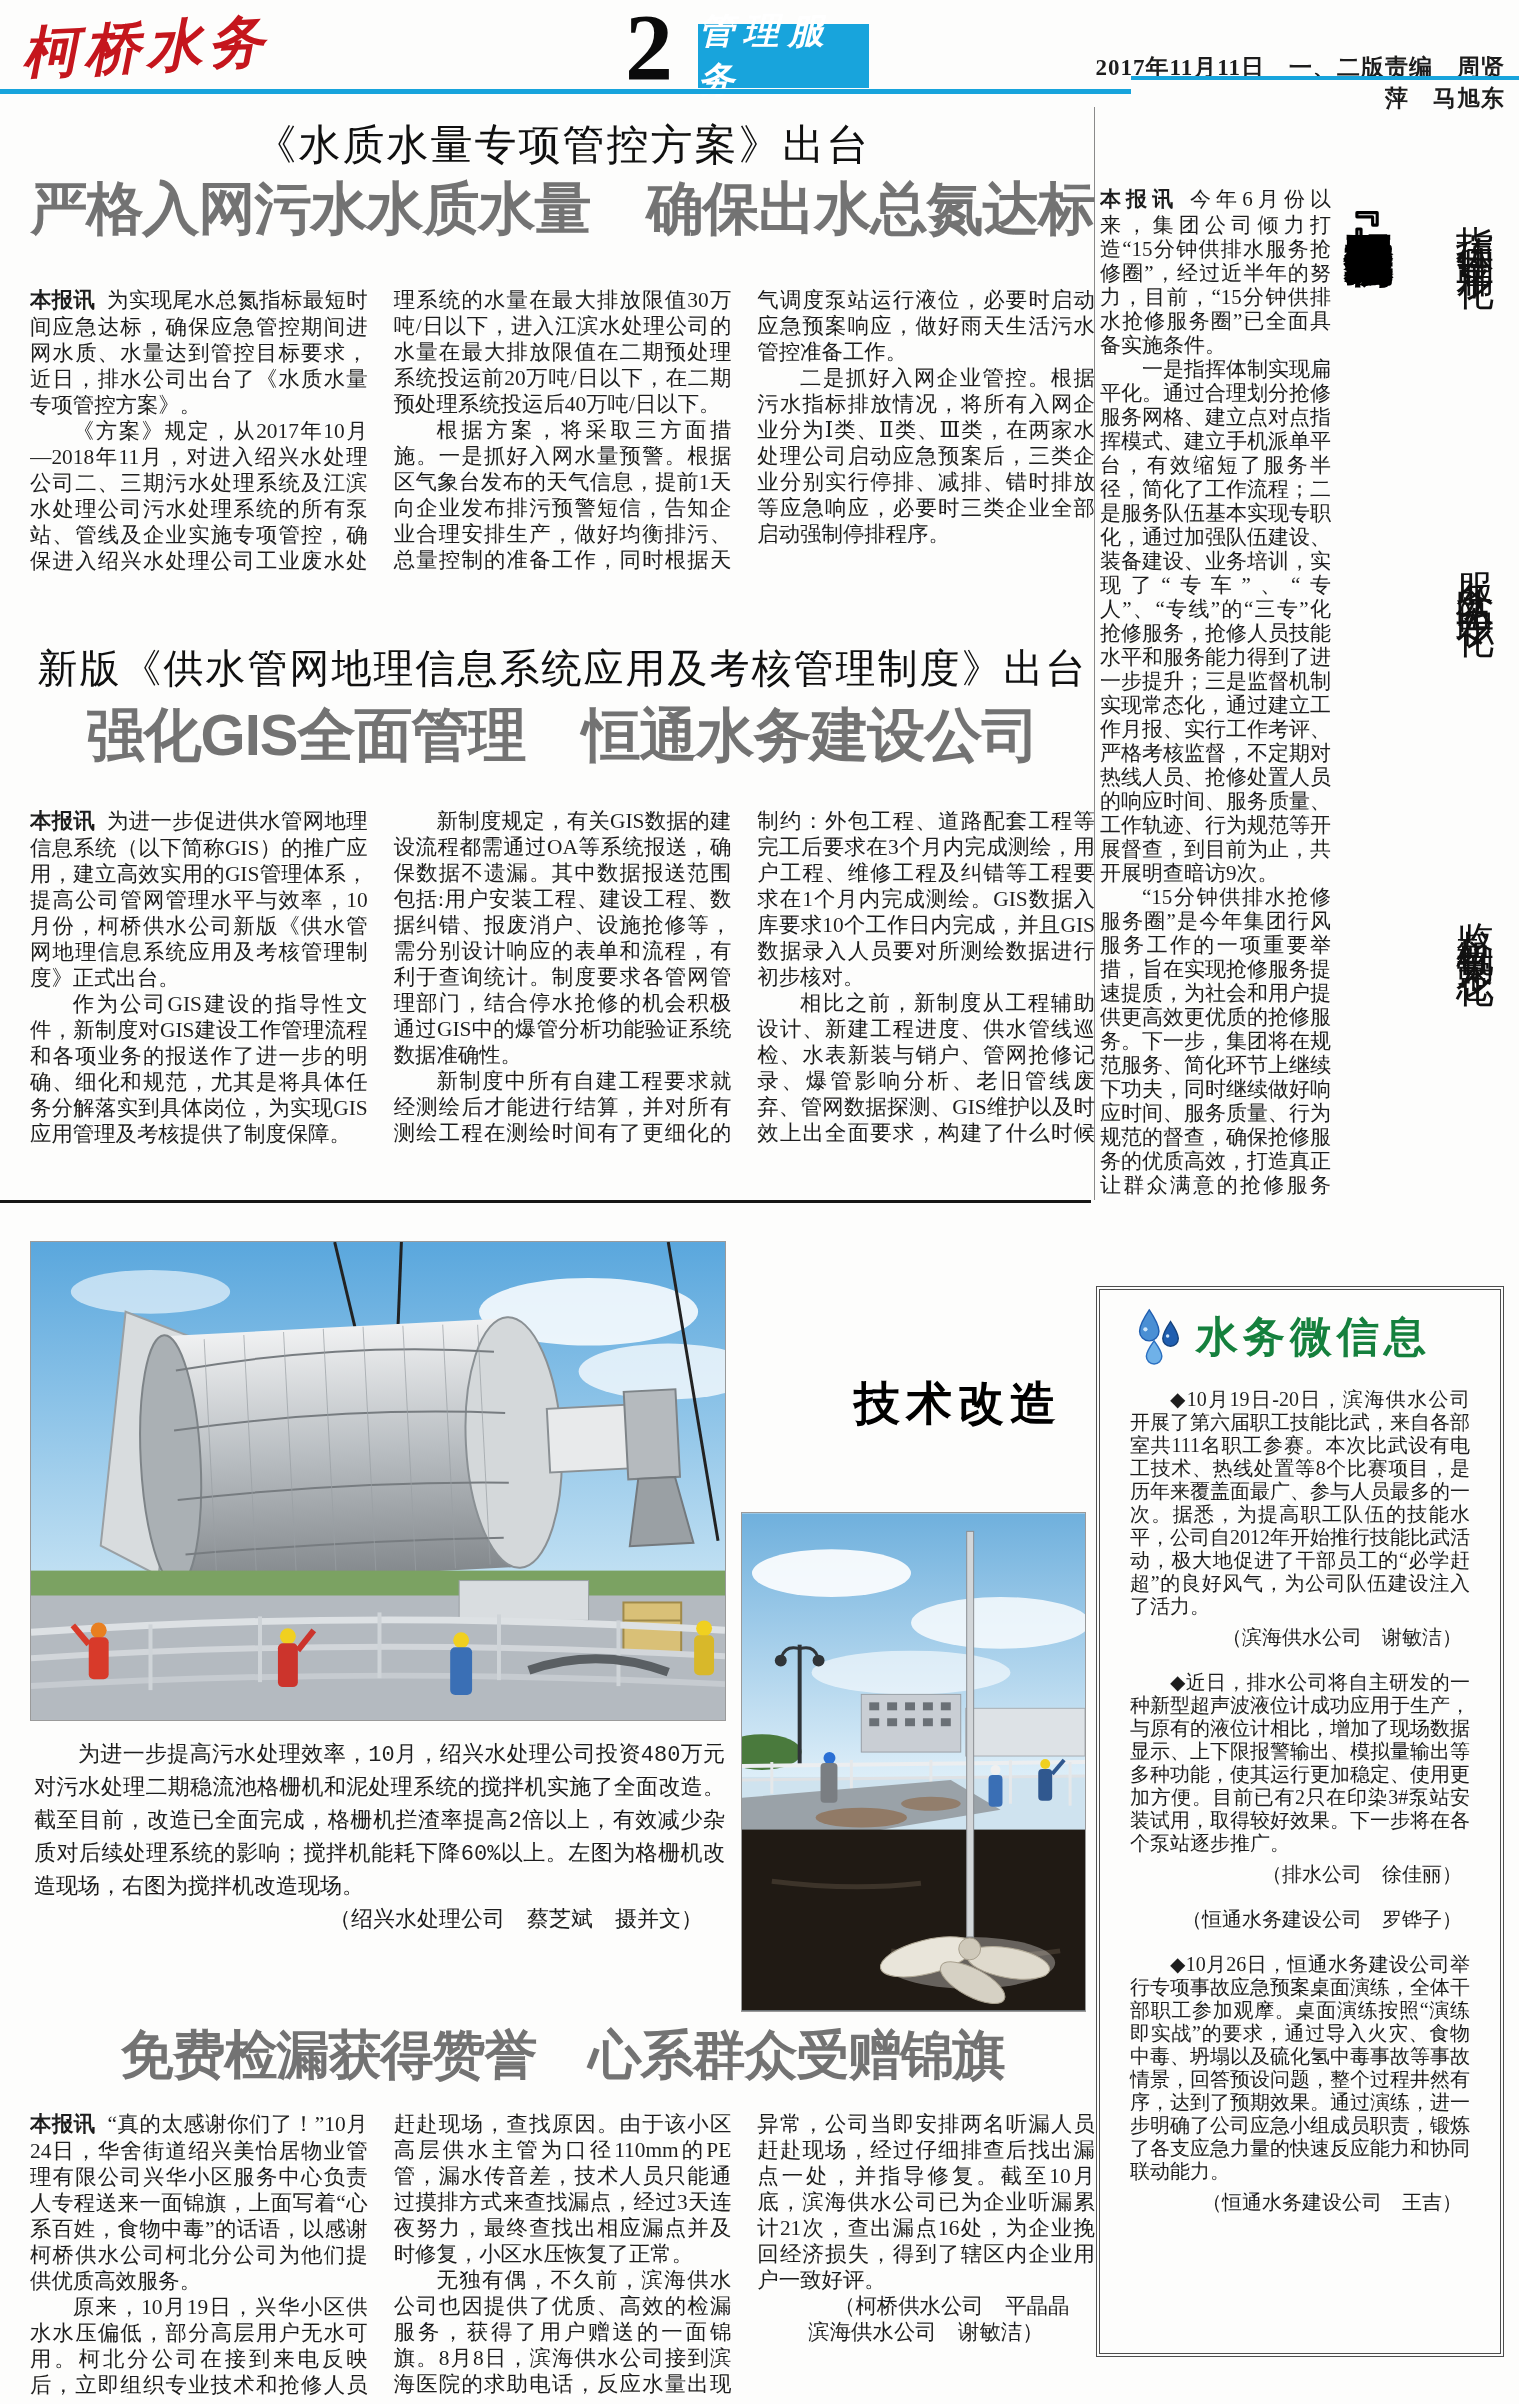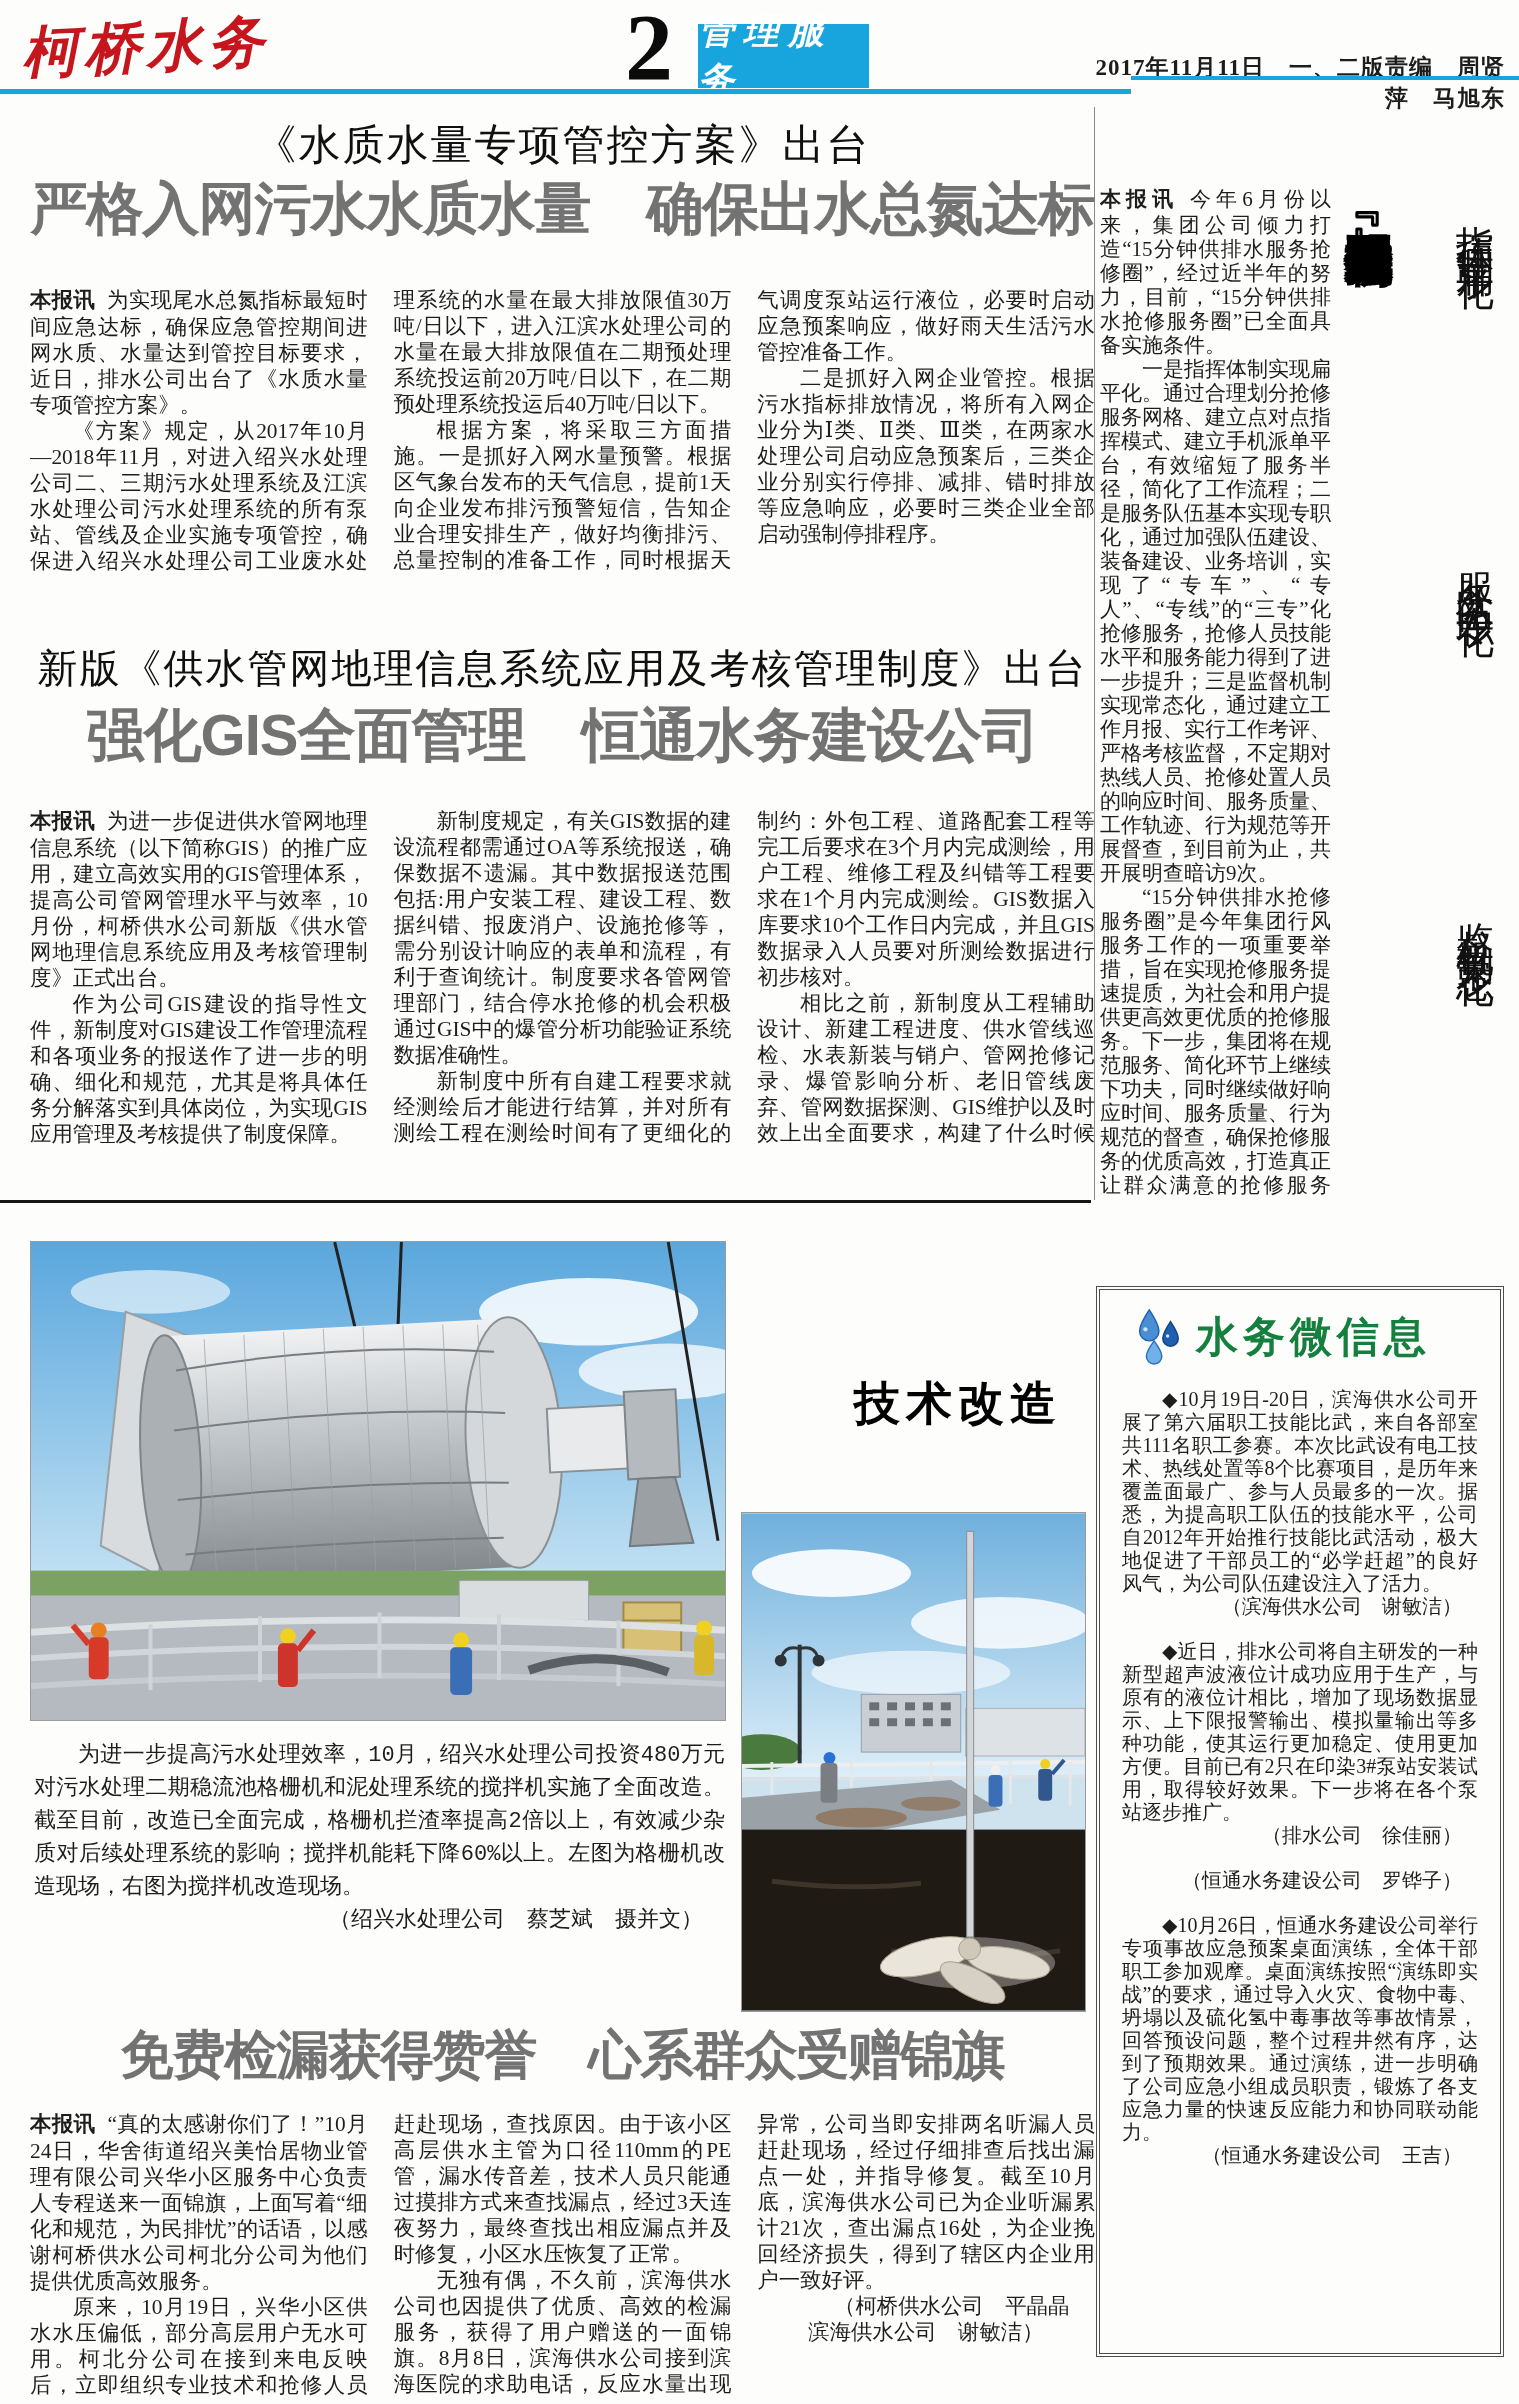--- a/index.html
+++ b/index.html
@@ -51,21 +51,21 @@
   .caption .cap-text{margin:0;text-indent:2em;}
   .caption .cap-byline{margin:0;text-align:right;padding-right:1em;}
   
   .micro-box{position:absolute;left:1096px;top:1286px;width:408px;height:1071px;border:4px double #4d4d4d;
            box-sizing:border-box;padding:18px 22px;overflow:hidden;background:#fdfdfc;}
   .micro-head{display:flex;align-items:center;gap:10px;margin-left:6px;}
   .micro-title{font-size:42px;font-weight:bold;color:#15803d;letter-spacing:5px;
            font-family:"Liberation Sans","DejaVu Sans",sans-serif;}
   .mi-item{margin-top:22px;font-size:20px;line-height:23px;text-align:justify;}
   .mi-item:first-of-type{margin-top:18px;}
-  .mi-text{margin:0;text-indent:2em;}
+  .mi-text{margin:8px;text-indent:2em;}
   .mi-byline{margin:0;text-align:right;padding-right:.8em;}
 </style>
 </head>
 <body>
 
 <div class="page">
 
   <div class="masthead">柯桥水务</div>
   <div class="page-num">2</div>
   <div class="section-box">
@@ -294,21 +294,21 @@
       <p class="mi-byline">（恒通水务建设公司　罗铧子）</p>
     </div>
     <div class="mi-item">
       <p class="mi-text">◆10月26日，恒通水务建设公司举行专项事故应急预案桌面演练，全体干部职工参加观摩。桌面演练按照“演练即实战”的要求，通过导入火灾、食物中毒、坍塌以及硫化氢中毒事故等事故情景，回答预设问题，整个过程井然有序，达到了预期效果。通过演练，进一步明确了公司应急小组成员职责，锻炼了各支应急力量的快速反应能力和协同联动能力。</p>
       <p class="mi-byline">（恒通水务建设公司　王吉）</p>
     </div>
   </div>
 
   <div class="headline" style="top:2020px;font-size:53px;"><span>免费检漏获得赞誉　心系群众受赠锦旗</span></div>
   <div class="body-cols" style="top:2111px;height:291px;">
-    <p class="para lead"><span class="lead-label">本报讯</span><span>“真的太感谢你们了！”10月24日，华舍街道绍兴美怡居物业管理有限公司兴华小区服务中心负责人专程送来一面锦旗，上面写着“细化和规范，为民排忧”的话语，以感谢柯桥供水公司柯北分公司为他们提供优质高效服务。</span></p>
+    <p class="para lead"><span class="lead-label">本报讯</span><span>“真的太感谢你们了！”10月24日，华舍街道绍兴美怡居物业管理有限公司兴华小区服务中心负责人专程送来一面锦旗，上面写着“心系百姓，食物中毒”的话语，以感谢柯桥供水公司柯北分公司为他们提供优质高效服务。</span></p>
     <p class="para">原来，10月19日，兴华小区供水水压偏低，部分高层用户无水可用。柯北分公司在接到来电反映后，立即组织专业技术和抢修人员赶赴现场，查找原因。由于该小区高层供水主管为口径110mm的PE管，漏水传音差，技术人员只能通过摸排方式来查找漏点，经过3天连夜努力，最终查找出相应漏点并及时修复，小区水压恢复了正常。</p>
     <p class="para">无独有偶，不久前，滨海供水公司也因提供了优质、高效的检漏服务，获得了用户赠送的一面锦旗。8月8日，滨海供水公司接到滨海医院的求助电话，反应水量出现异常，公司当即安排两名听漏人员赶赴现场，经过仔细排查后找出漏点一处，并指导修复。截至10月底，滨海供水公司已为企业听漏累计21次，查出漏点16处，为企业挽回经济损失，得到了辖区内企业用户一致好评。</p>
     <p class="byline">（柯桥供水公司　平晶晶</p>
     <p class="byline2">滨海供水公司　谢敏洁）</p>
   </div>
 
 </div>
 
 
 </body></html>

